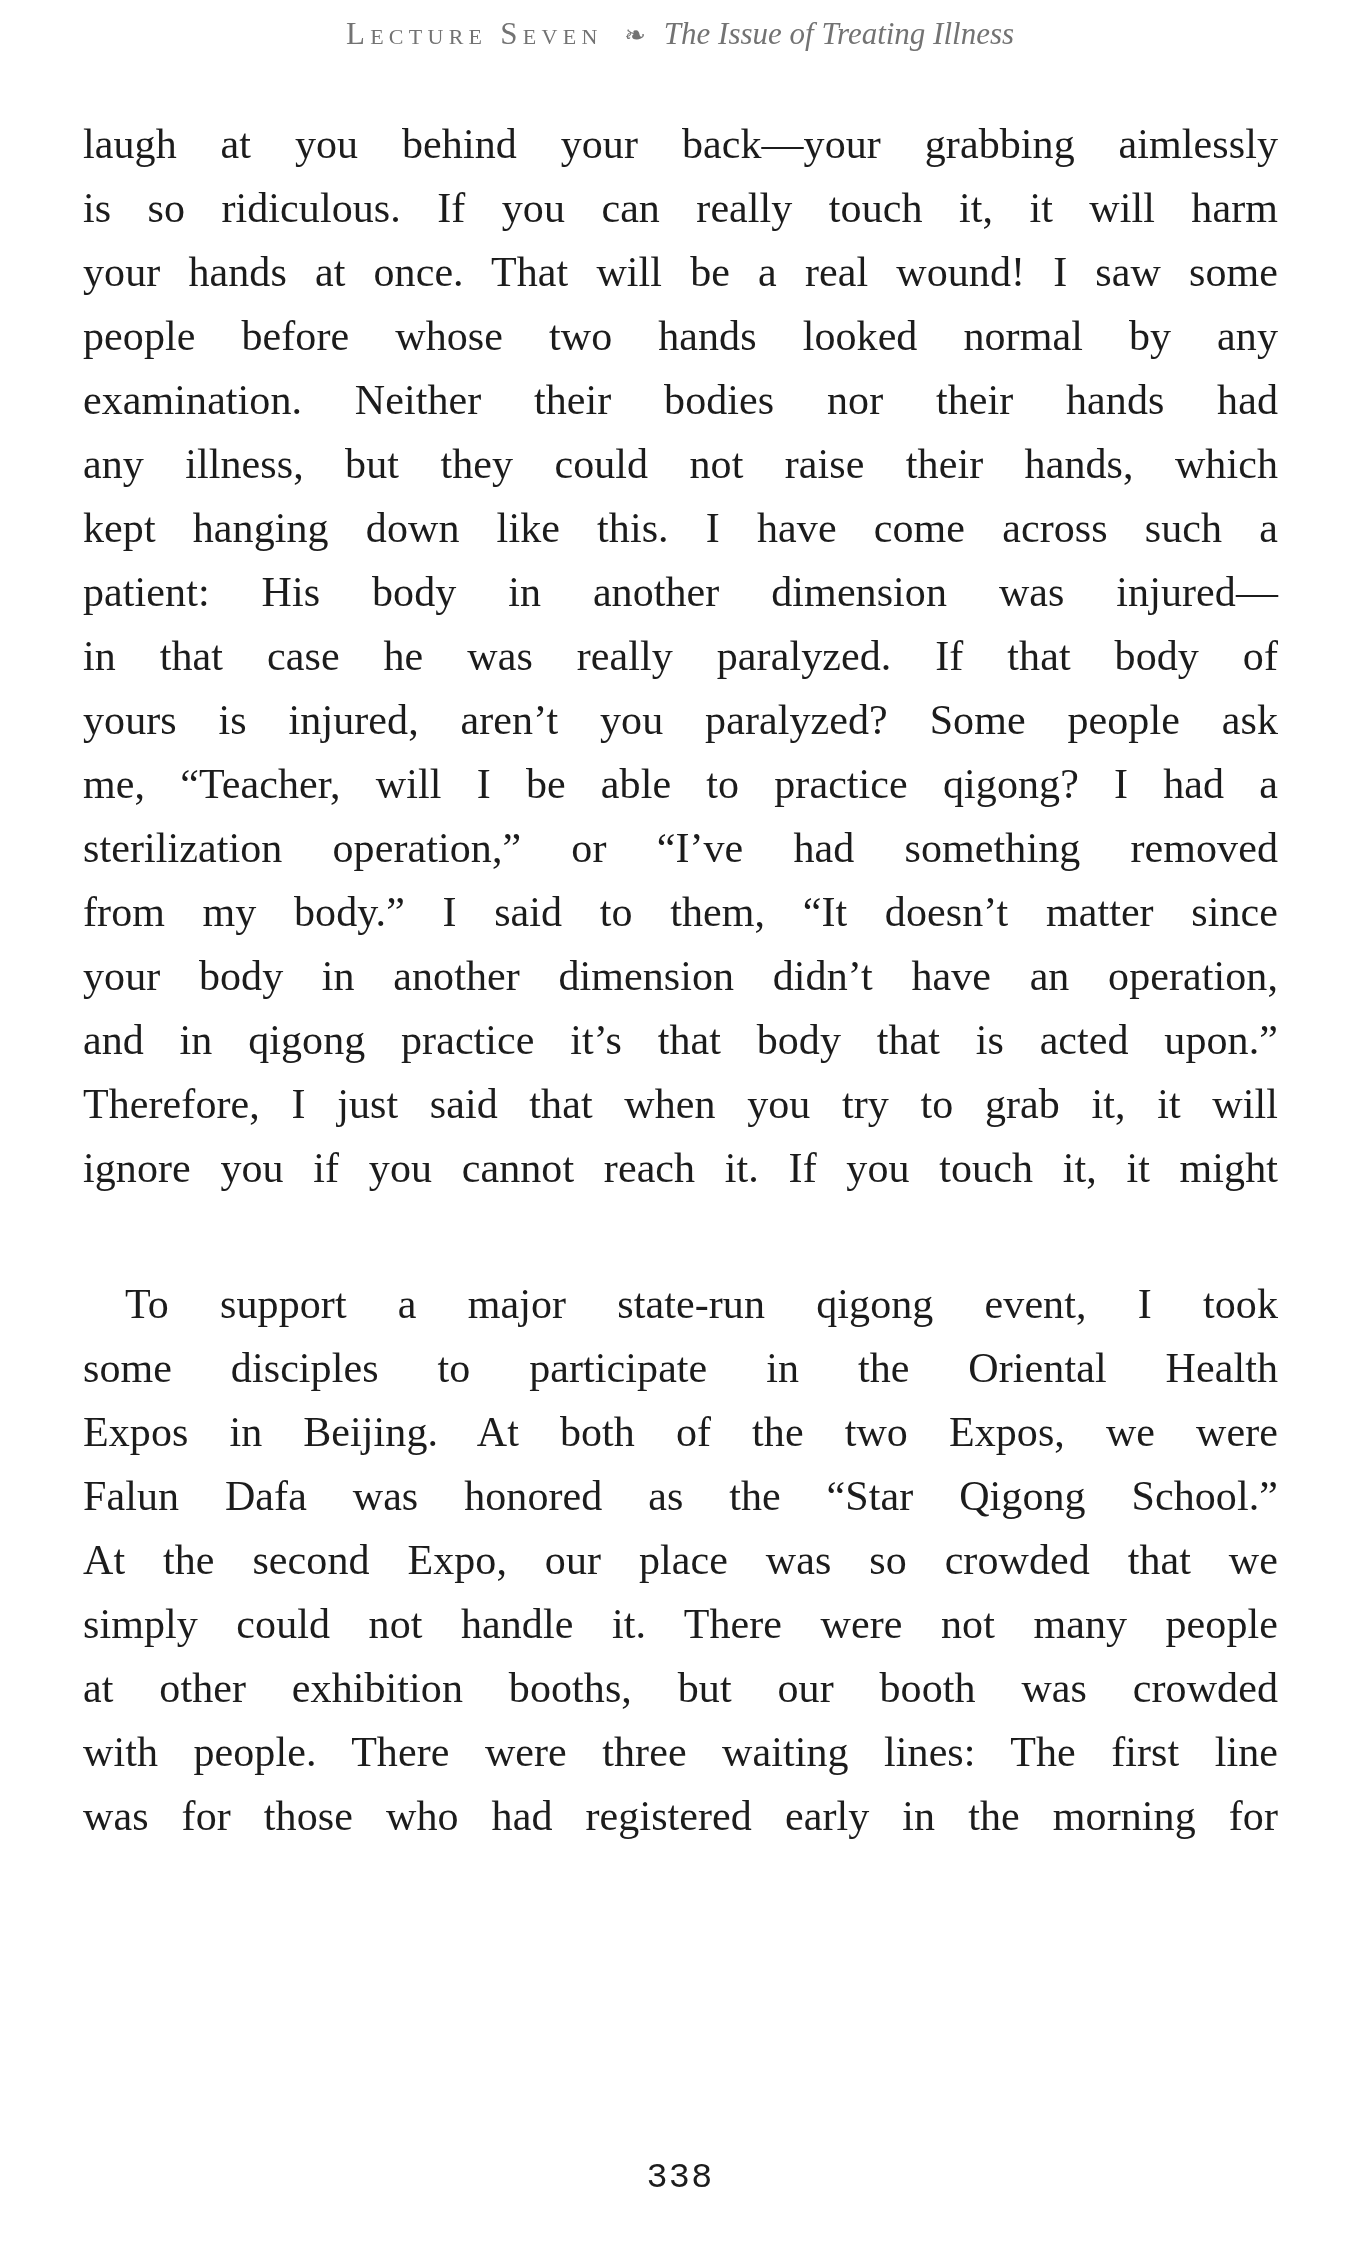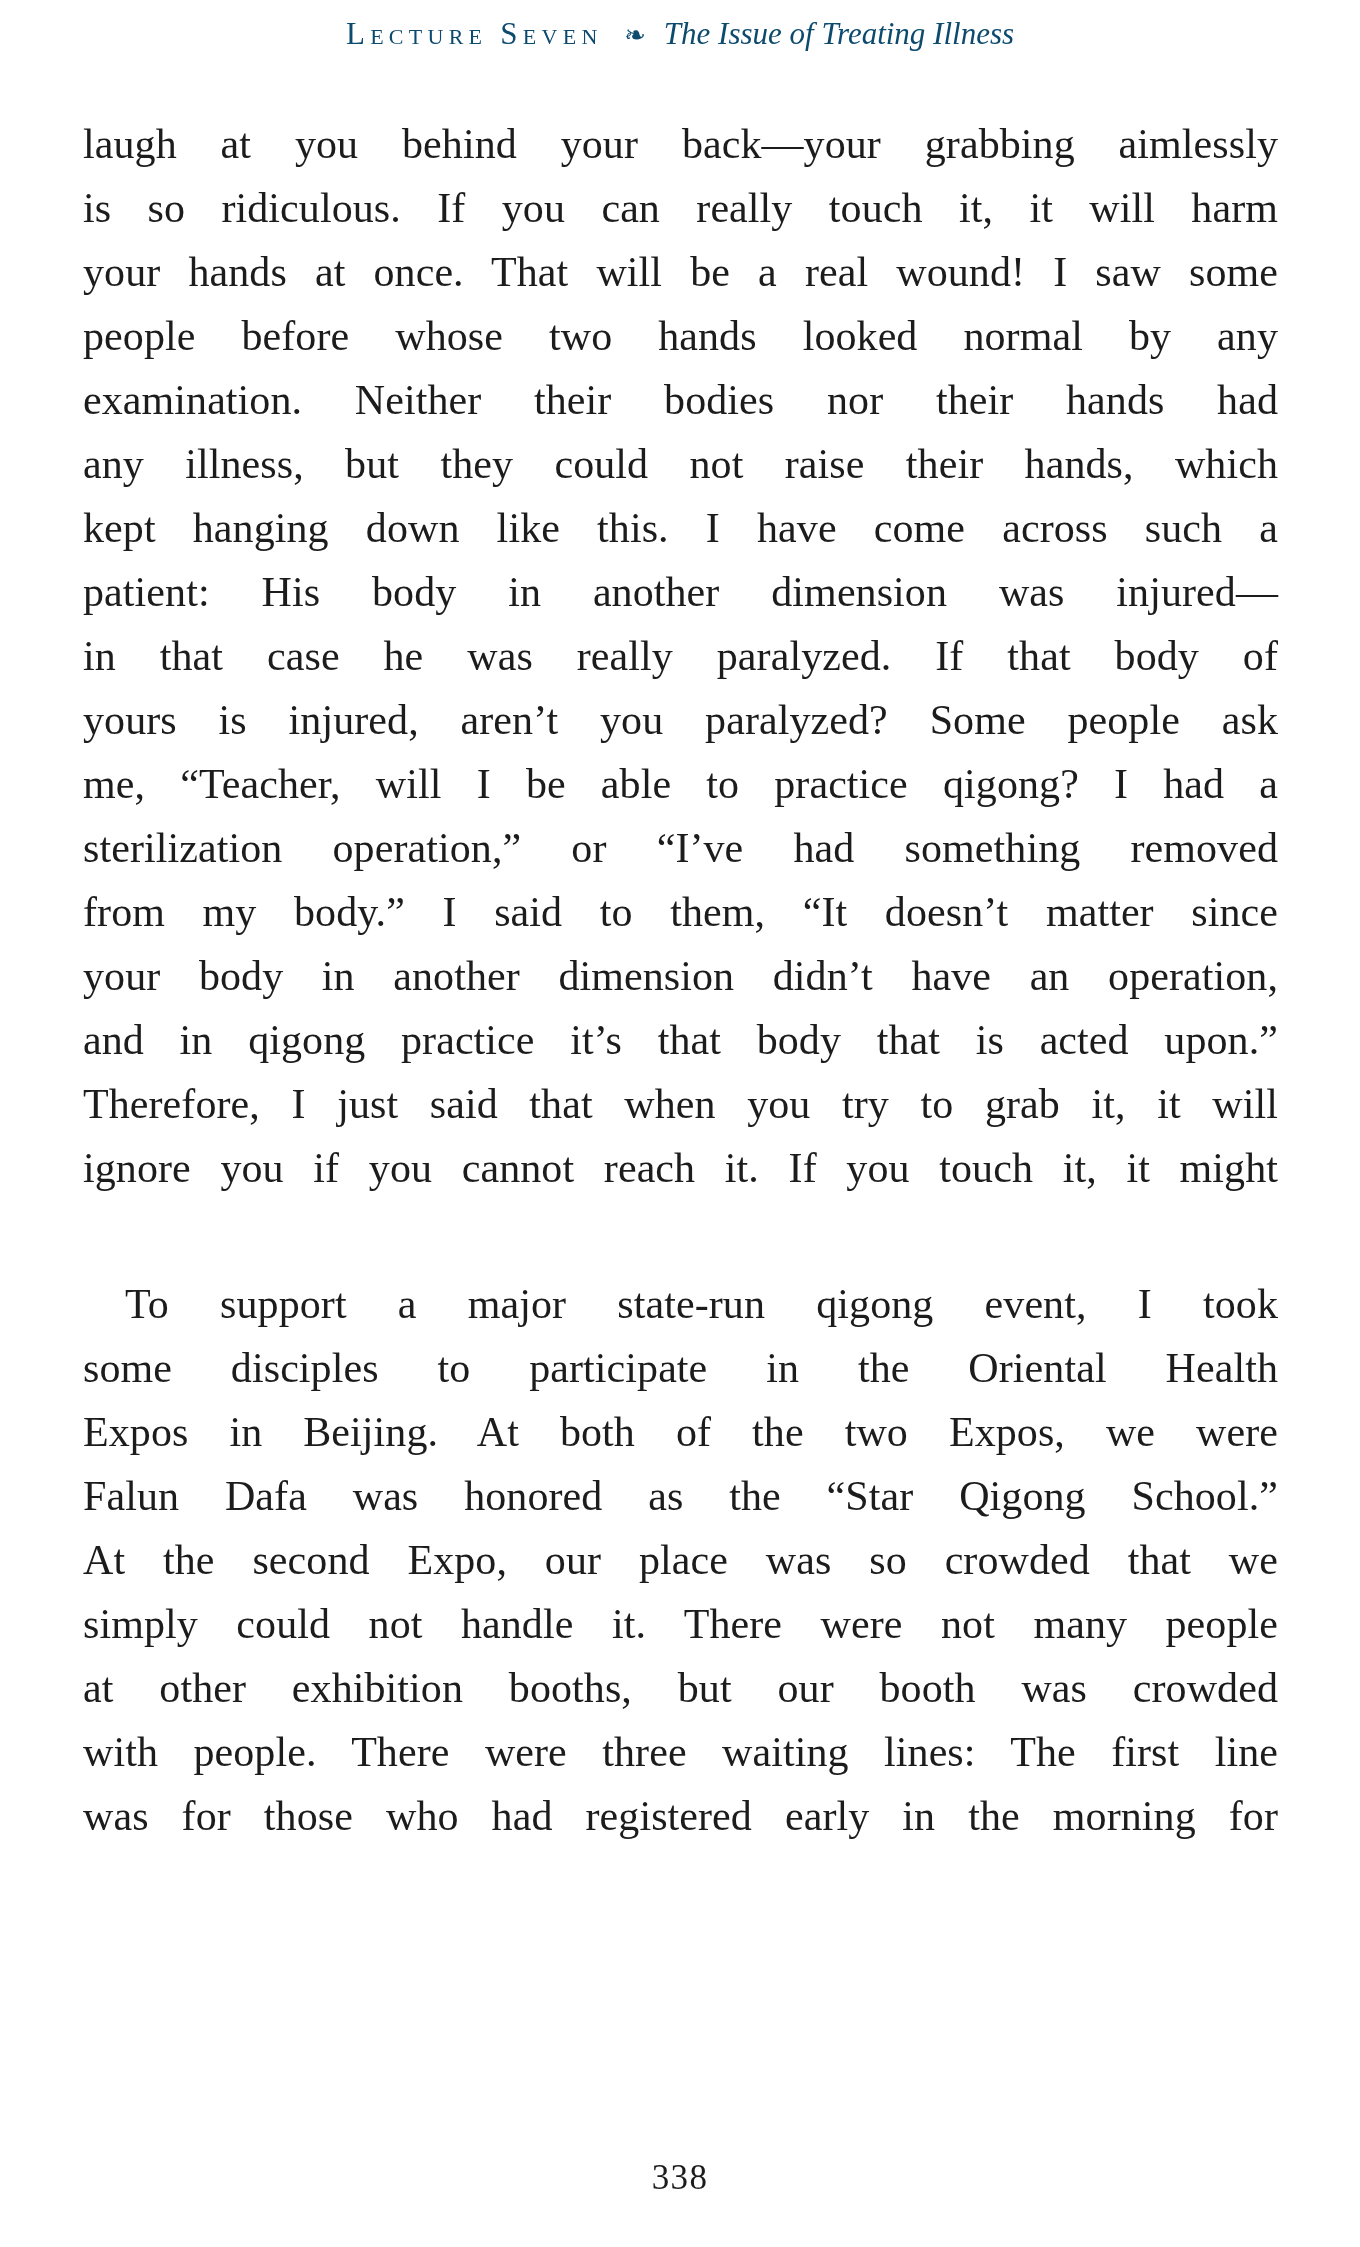--- a/index.html
+++ b/index.html
@@ -18,21 +18,21 @@
     box-sizing: border-box;
   }
   .running-header {
     position: absolute;
     top: 16px;
     left: 0;
     width: 100%;
     text-align: center;
     font-size: 31px;
     white-space: nowrap;
-    color: #0c4a6e;
+    color: #737373;
   }
   .running-header .section {
     font-variant: small-caps;
     letter-spacing: 0.17em;
   }
   .running-header .fleuron {
     display: inline-block;
     font-family: "DejaVu Sans", sans-serif;
     font-size: 26px;
     margin: 0 10px 0 14px;
@@ -68,20 +68,21 @@
   .line.last {
     text-align: left;
     text-align-last: left;
   }
   .page-footer {
     position: absolute;
     top: 2158px;
     left: 0;
     width: 100%;
     text-align: center;
+    font-family: Liberation Mono, monospace;
   }
   .page-number {
     font-size: 35px;
     letter-spacing: 0.04em;
     color: #1c1c1c;
   }
 </style>
 </head>
 <body>
 

